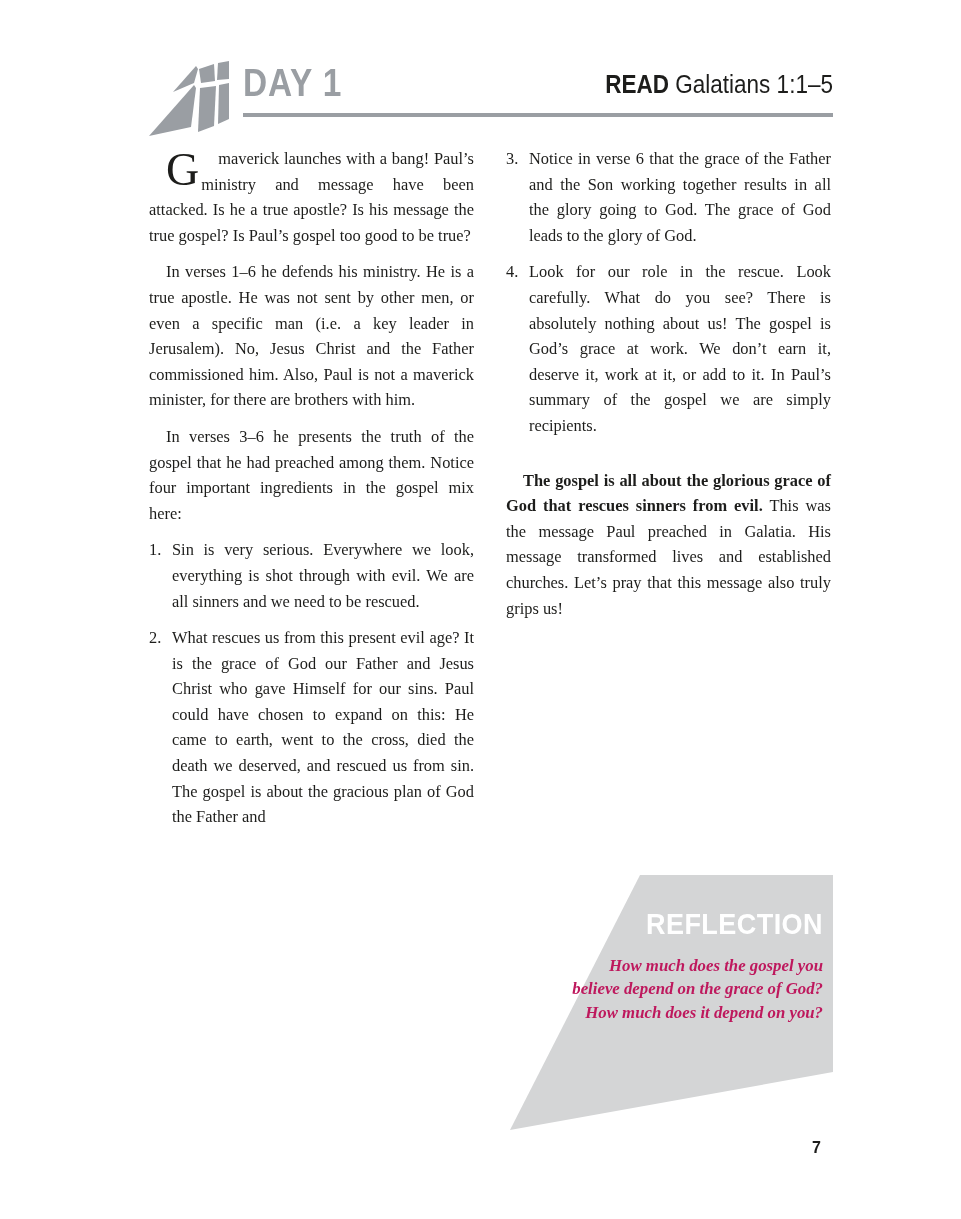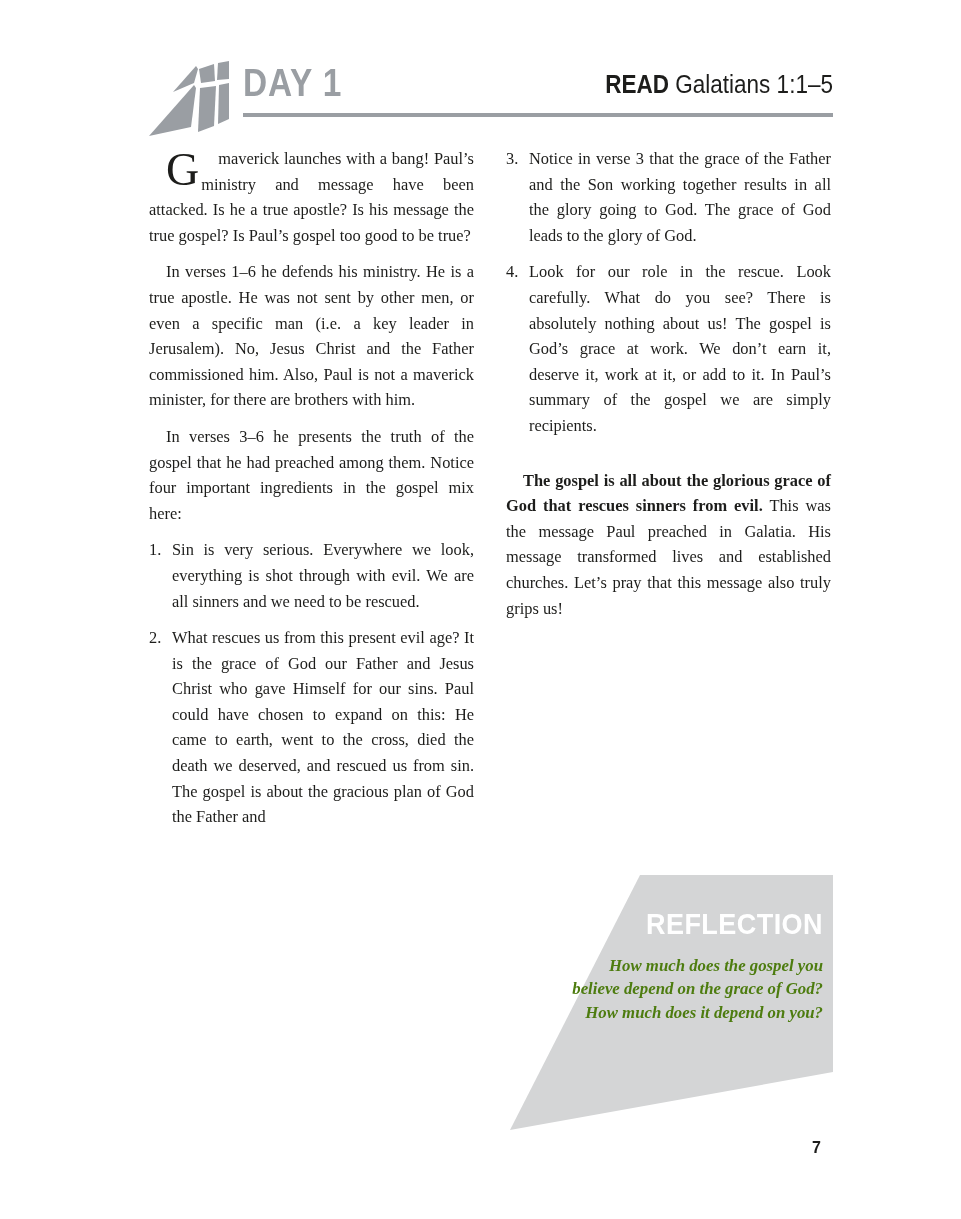--- a/index.html
+++ b/index.html
@@ -174,21 +174,21 @@
     line-height: 1.05;
     white-space: nowrap;
     margin-bottom: 14px;
   }
   .reflection-question {
     font-family: "Liberation Serif", "DejaVu Serif", serif;
     font-weight: bold;
     font-style: italic;
     font-size: 16.8px;
     line-height: 23.5px;
-    color: #4d7c0f;
+    color: #be185d;
     text-align: right;
   }
 
   
   .page-number {
     position: absolute;
     left: 812px;
     top: 1139px;
     font-family: "Liberation Sans Narrow", "Liberation Sans", sans-serif;
     font-weight: bold;
@@ -250,21 +250,21 @@
       </li>
     </ol>
   </div>
 
   <div class="col col-right">
 
 
     <ol class="numlist">
       <li>
         <span class="li-num">3.</span>
-        <span>Notice in verse 3 that the grace of the Father and the Son working together results in all the glory going to God. The grace of God leads to the glory of God.</span>
+        <span>Notice in verse 6 that the grace of the Father and the Son working together results in all the glory going to God. The grace of God leads to the glory of God.</span>
       </li>
       <li>
         <span class="li-num">4.</span>
         <span>Look for our role in the rescue. Look carefully. What do you see? There is absolutely nothing about us! The gospel is God’s grace at work. We don’t earn it, deserve it, work at it, or add to it. In Paul’s summary of the gospel we are simply recipients.</span>
       </li>
     </ol>
 
     <p style="margin-top:29px"><b class="lead">The gospel is all about the glorious grace of God that rescues sinners from evil.</b><span> This was the message Paul preached in Galatia. His message transformed lives and established churches. Let’s pray that this message also truly grips us!</span></p>
   </div>
 

